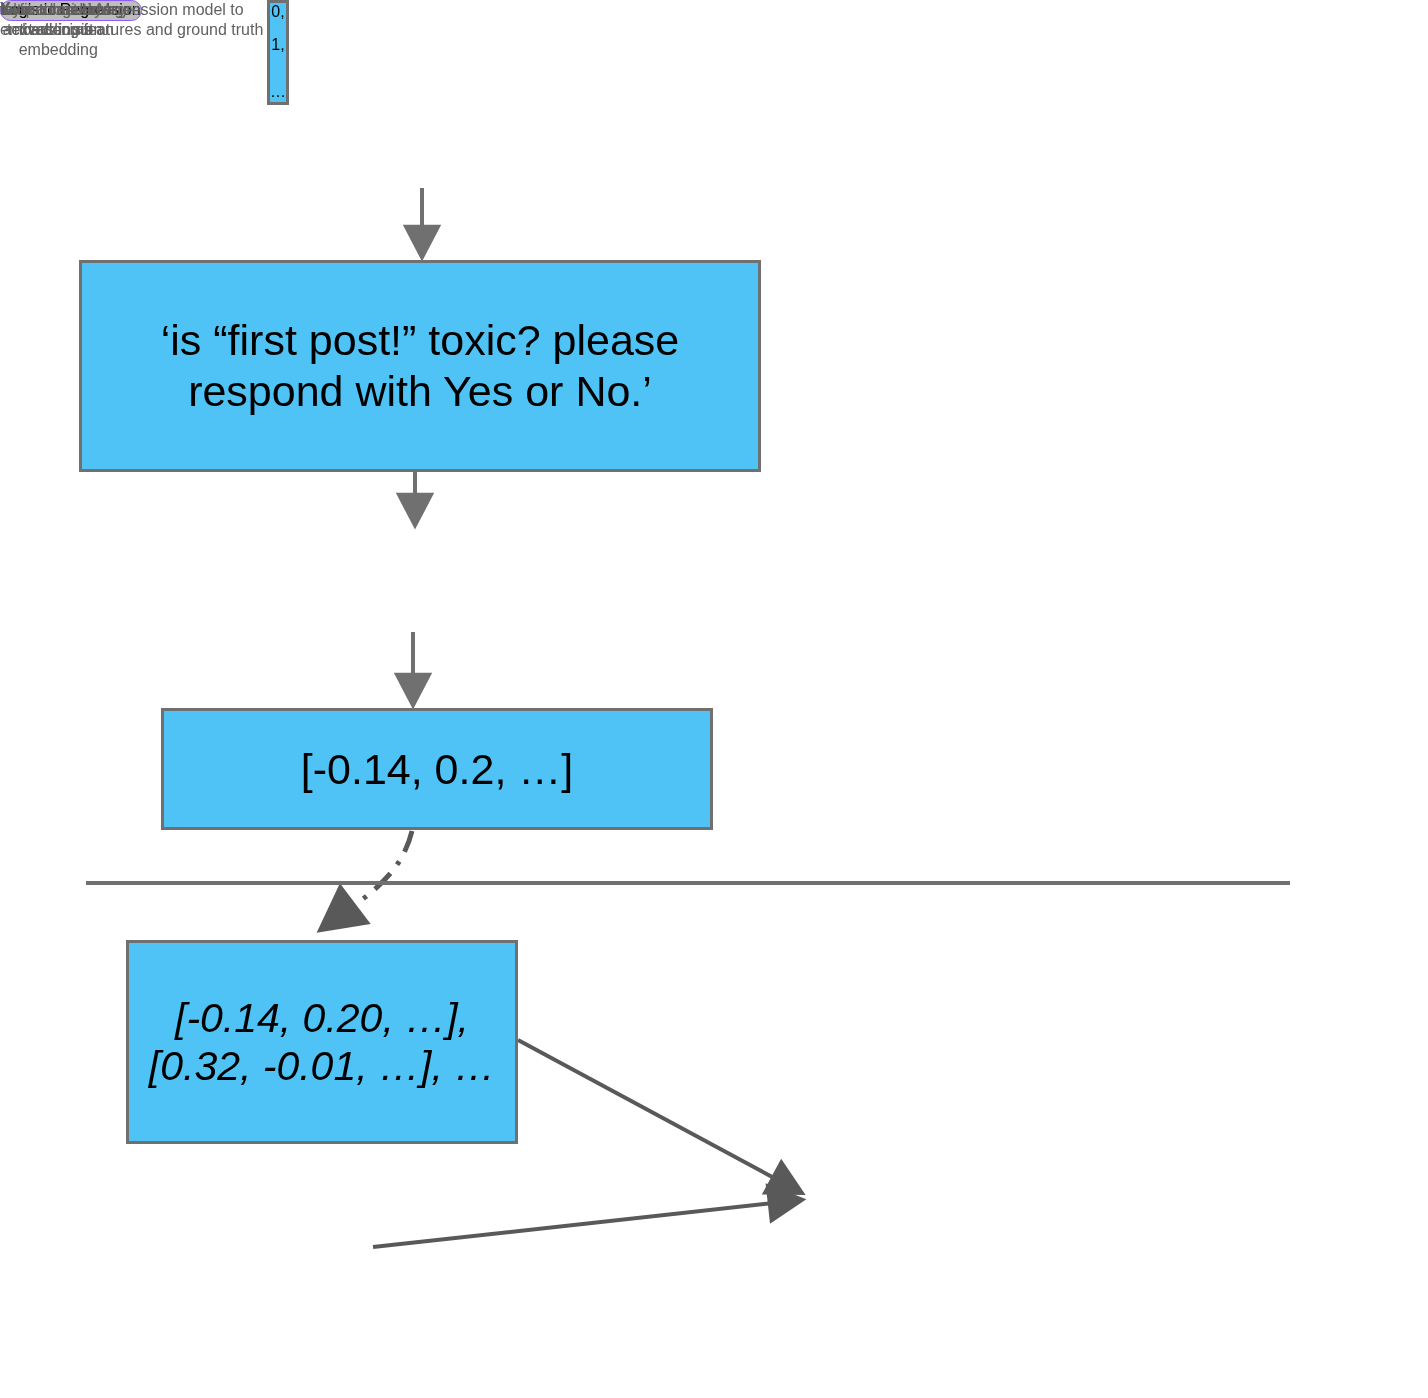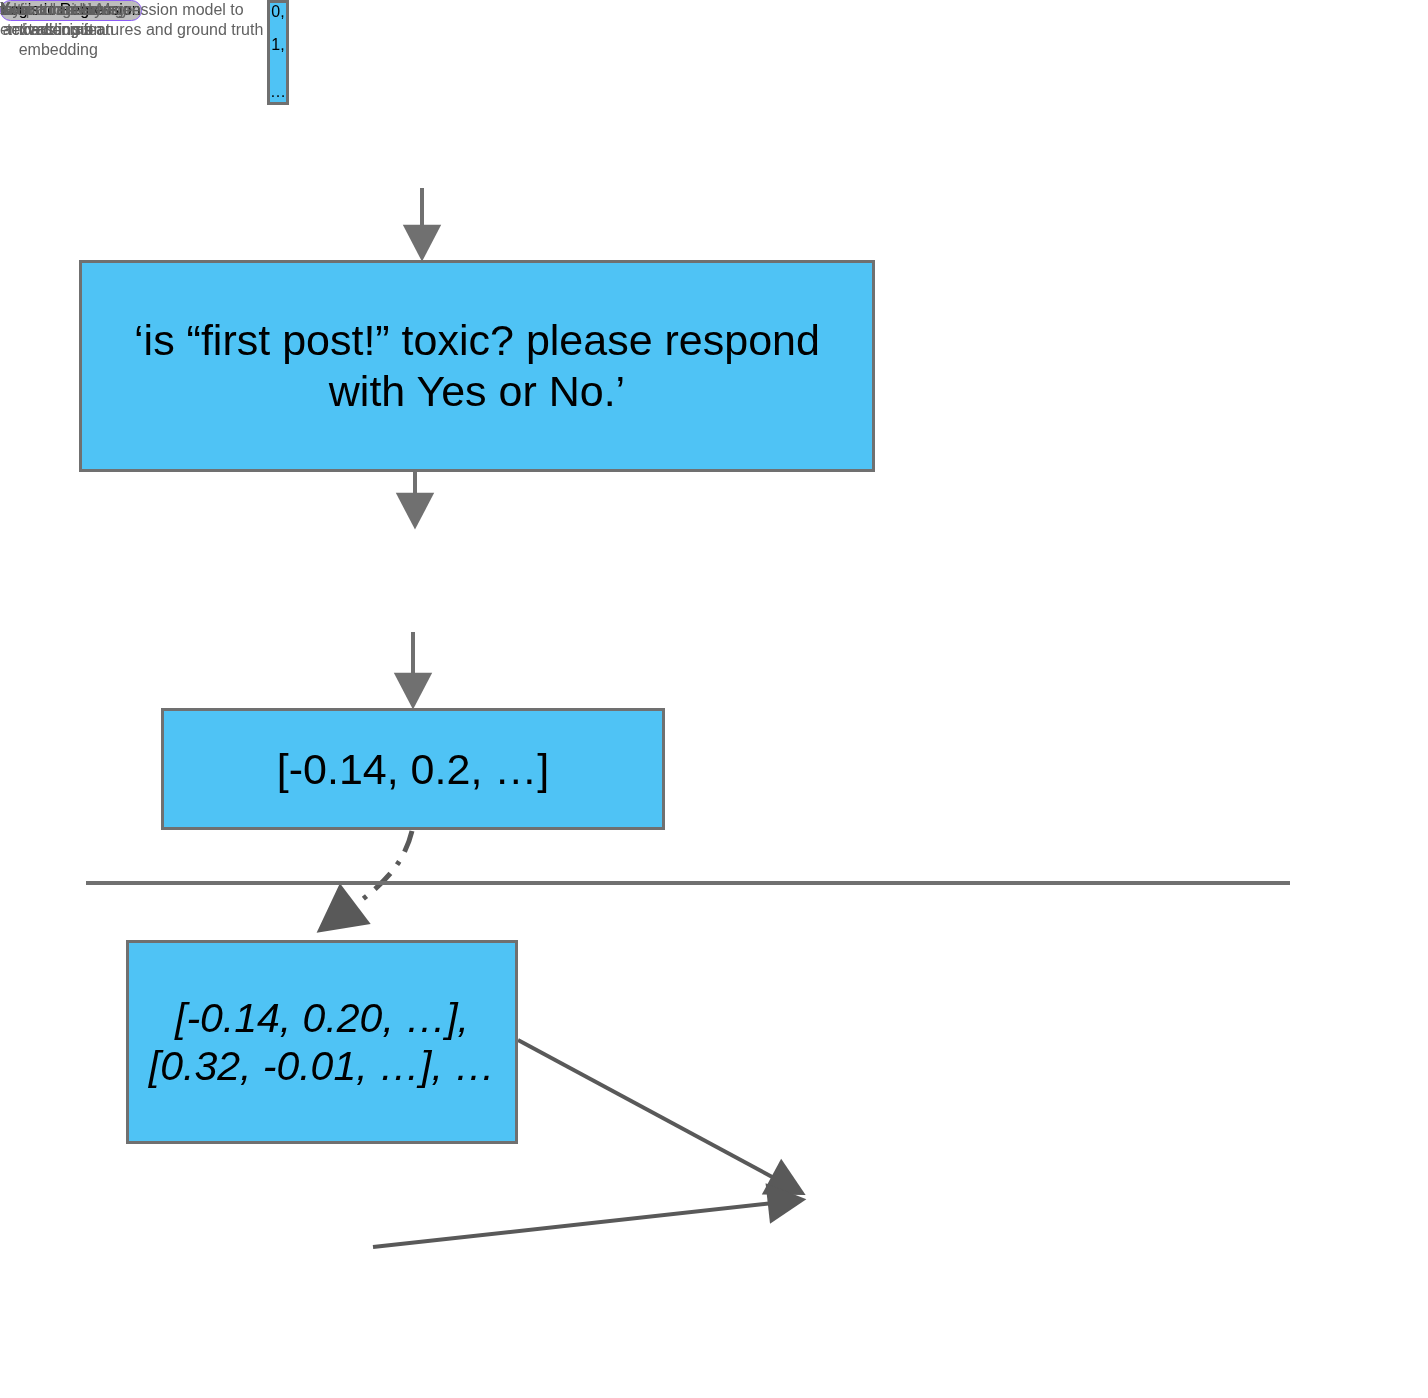--- a/index.html
+++ b/index.html
@@ -58,23 +58,23 @@
   .axis-label {
     position: absolute;
     color: #616161;
     font-weight: bold;
     text-align: center;
     z-index: 3;
   }
 
   
   #node-comment      { left: 244px; top: 36px;   width: 356px; height: 152px; font-size: 43px; }
-  #node-prompt       { left: 79px;  top: 260px;  width: 796px; height: 212px; font-size: 43px; padding: 0 18px; }
+  #node-prompt       { left: 79px;  top: 260px;  width: 682px; height: 212px; font-size: 43px; padding: 0 18px; }
   #node-llm          { left: 311px; top: 528px;  width: 208px; height: 104px; font-size: 43px; }
-  #node-embedding    { left: 161px; top: 708px;  width: 504px; height: 122px; font-size: 43px; }
+  #node-embedding    { left: 161px; top: 708px;  width: 552px; height: 122px; font-size: 43px; }
   #node-x-matrix     { left: 126px; top: 940px;  width: 392px; height: 204px; font-size: 41px; font-style: italic; }
   #node-y-vector     { left: 267px; top": 0;     }
   #node-y-vector     { left: 267px; top: 1158px; width: 106px; height: 232px; font-size: 41px; }
   #node-logreg       { left: 806px; top: 1124px; width: 344px; height: 142px; font-size: 43px; }
 
   .stack {
     display: flex;
     flex-direction: column;
     align-items: center;
     justify-content: center;

